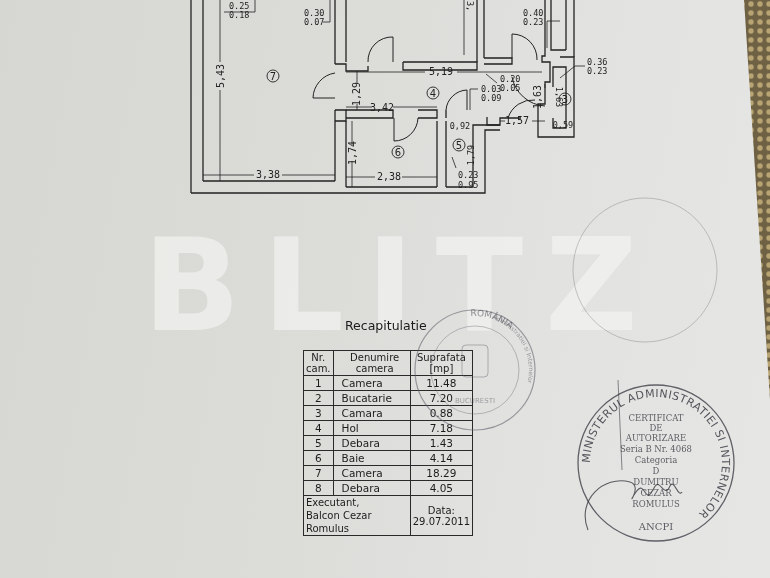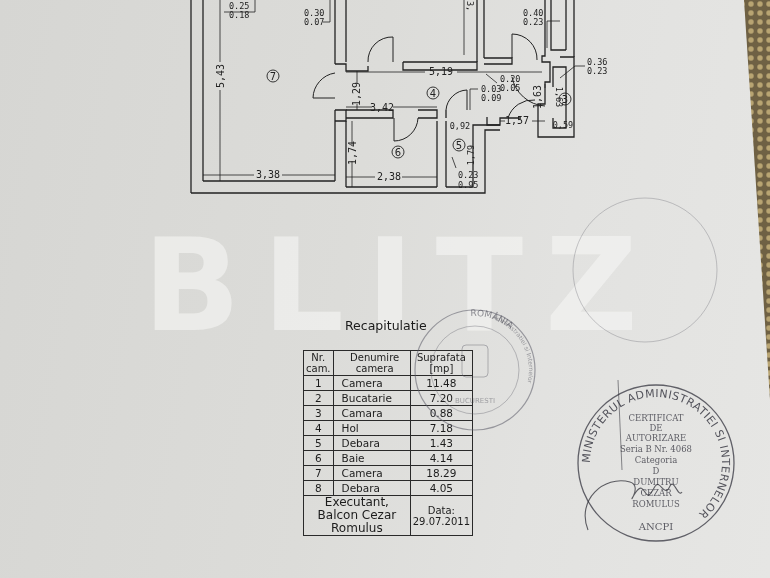--- a/index.html
+++ b/index.html
@@ -40,21 +40,21 @@
     font-size: 10.5px; color: #1c1c1c;
   }
   table.recap td, table.recap th {
     border: 1.2px solid #2a2a2a; padding: 0 2px; height: 14px; line-height: 14px;
   }
   table.recap th { font-weight: normal; line-height: 11px; padding: 1px 2px; font-size: 10px; }
   table.recap .c-nr { width: 22px; text-align: center; }
   table.recap .c-name { text-align: left; padding-left: 8px; }
   table.recap .c-area { width: 50px; text-align: center; }
   table.recap .sum { text-align: center; height: 18px; line-height: 18px; }
-  table.recap .exec { text-align: center; font-size: 12px; line-height: 13px; height: 36px; }
+  table.recap .exec { text-align: left; font-size: 10px; line-height: 13px; height: 36px; }
   table.recap .date { text-align: center; font-size: 10px; line-height: 11px; width: 44px; }
 
   .stamp { position: absolute; }
 </style>
 </head>
 <body>
 
 <div class="bg-texture"></div>
 <div class="paper"></div>
 

